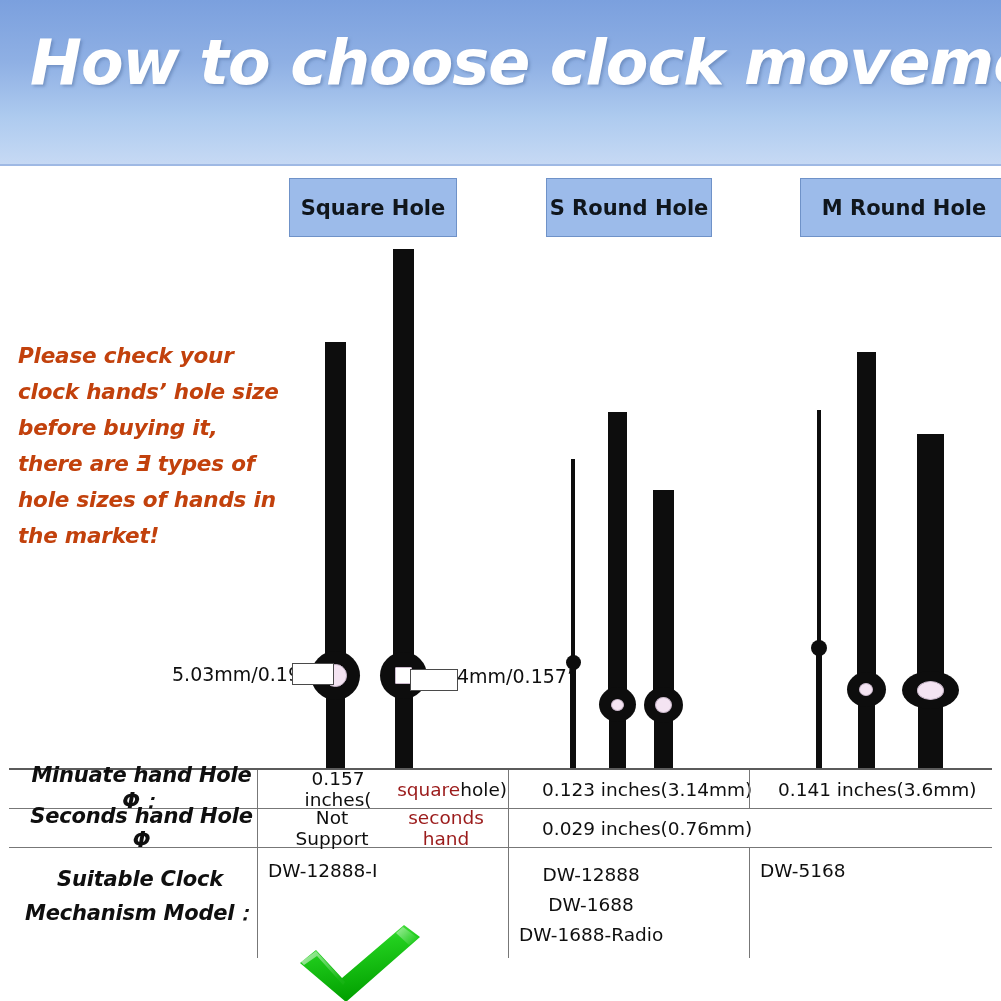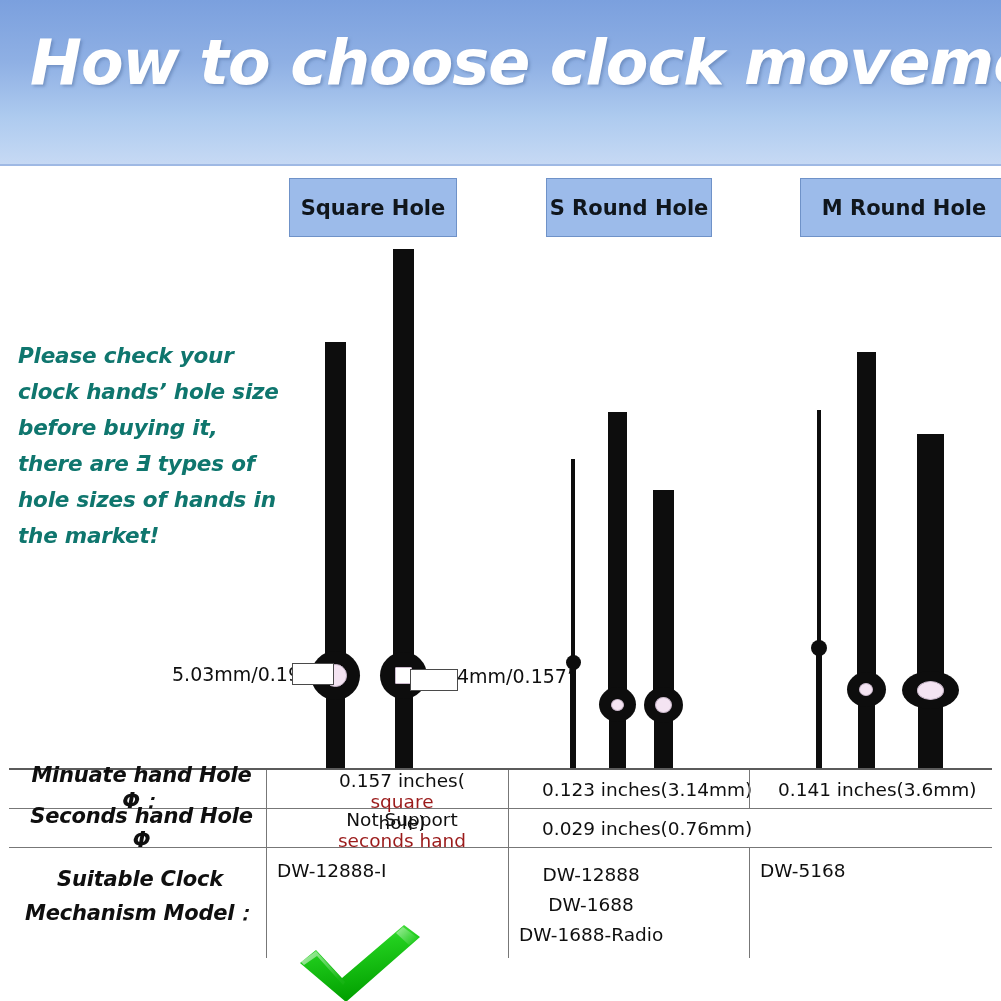--- a/index.html
+++ b/index.html
@@ -63,21 +63,21 @@
   
   #intro {
     position: absolute;
     left: 18px;
     top: 338px;
     width: 262px;
     font-family: "DejaVu Sans", sans-serif;
     font-size: 21.5px;
     font-style: italic;
     font-weight: bold;
-    color: #0f766e;
+    color: #c2410c;
     line-height: 36px;
     letter-spacing: -0.2px;
   }
 
   
   .hand { position: absolute; background: #0d0d0d; }
   .hub {
     position: absolute;
     background: #0d0d0d;
     border-radius: 50%;
@@ -138,21 +138,21 @@
     color: #0f0f0f;
   }
   .cell.c0 {
     left: 0; width: 249px;
     padding-left: 16px;
     font-size: 21px;
     font-style: italic;
     font-weight: bold;
     letter-spacing: -0.2px;
   }
-  .cell.c1 { left: 257px;  width: 250px; padding-left: 21px; border-left: 1.6px solid #777777; flex-direction: column; }
+  .cell.c1 { left: 248px;  width: 250px; padding-left: 21px; border-left: 1.6px solid #777777; }
   .cell.c2 { left: 499px;  width: 249px; padding-left: 33px; border-left: 1.6px solid #777777; }
   .cell.c3 { left: 705px;  width: 235px; padding-left: 28px; border-left: 1.6px solid #777777; margin-left: 35px; }
   .red { color: #9b1b1b; }
   .cell.top-align { align-items: flex-start; padding-top: 12px; padding-left: 10px; }
   .model-list { line-height: 30px; }
   .c0-two-line {
     display: block;
     line-height: 34px;
     padding-top: 14px;
   }

